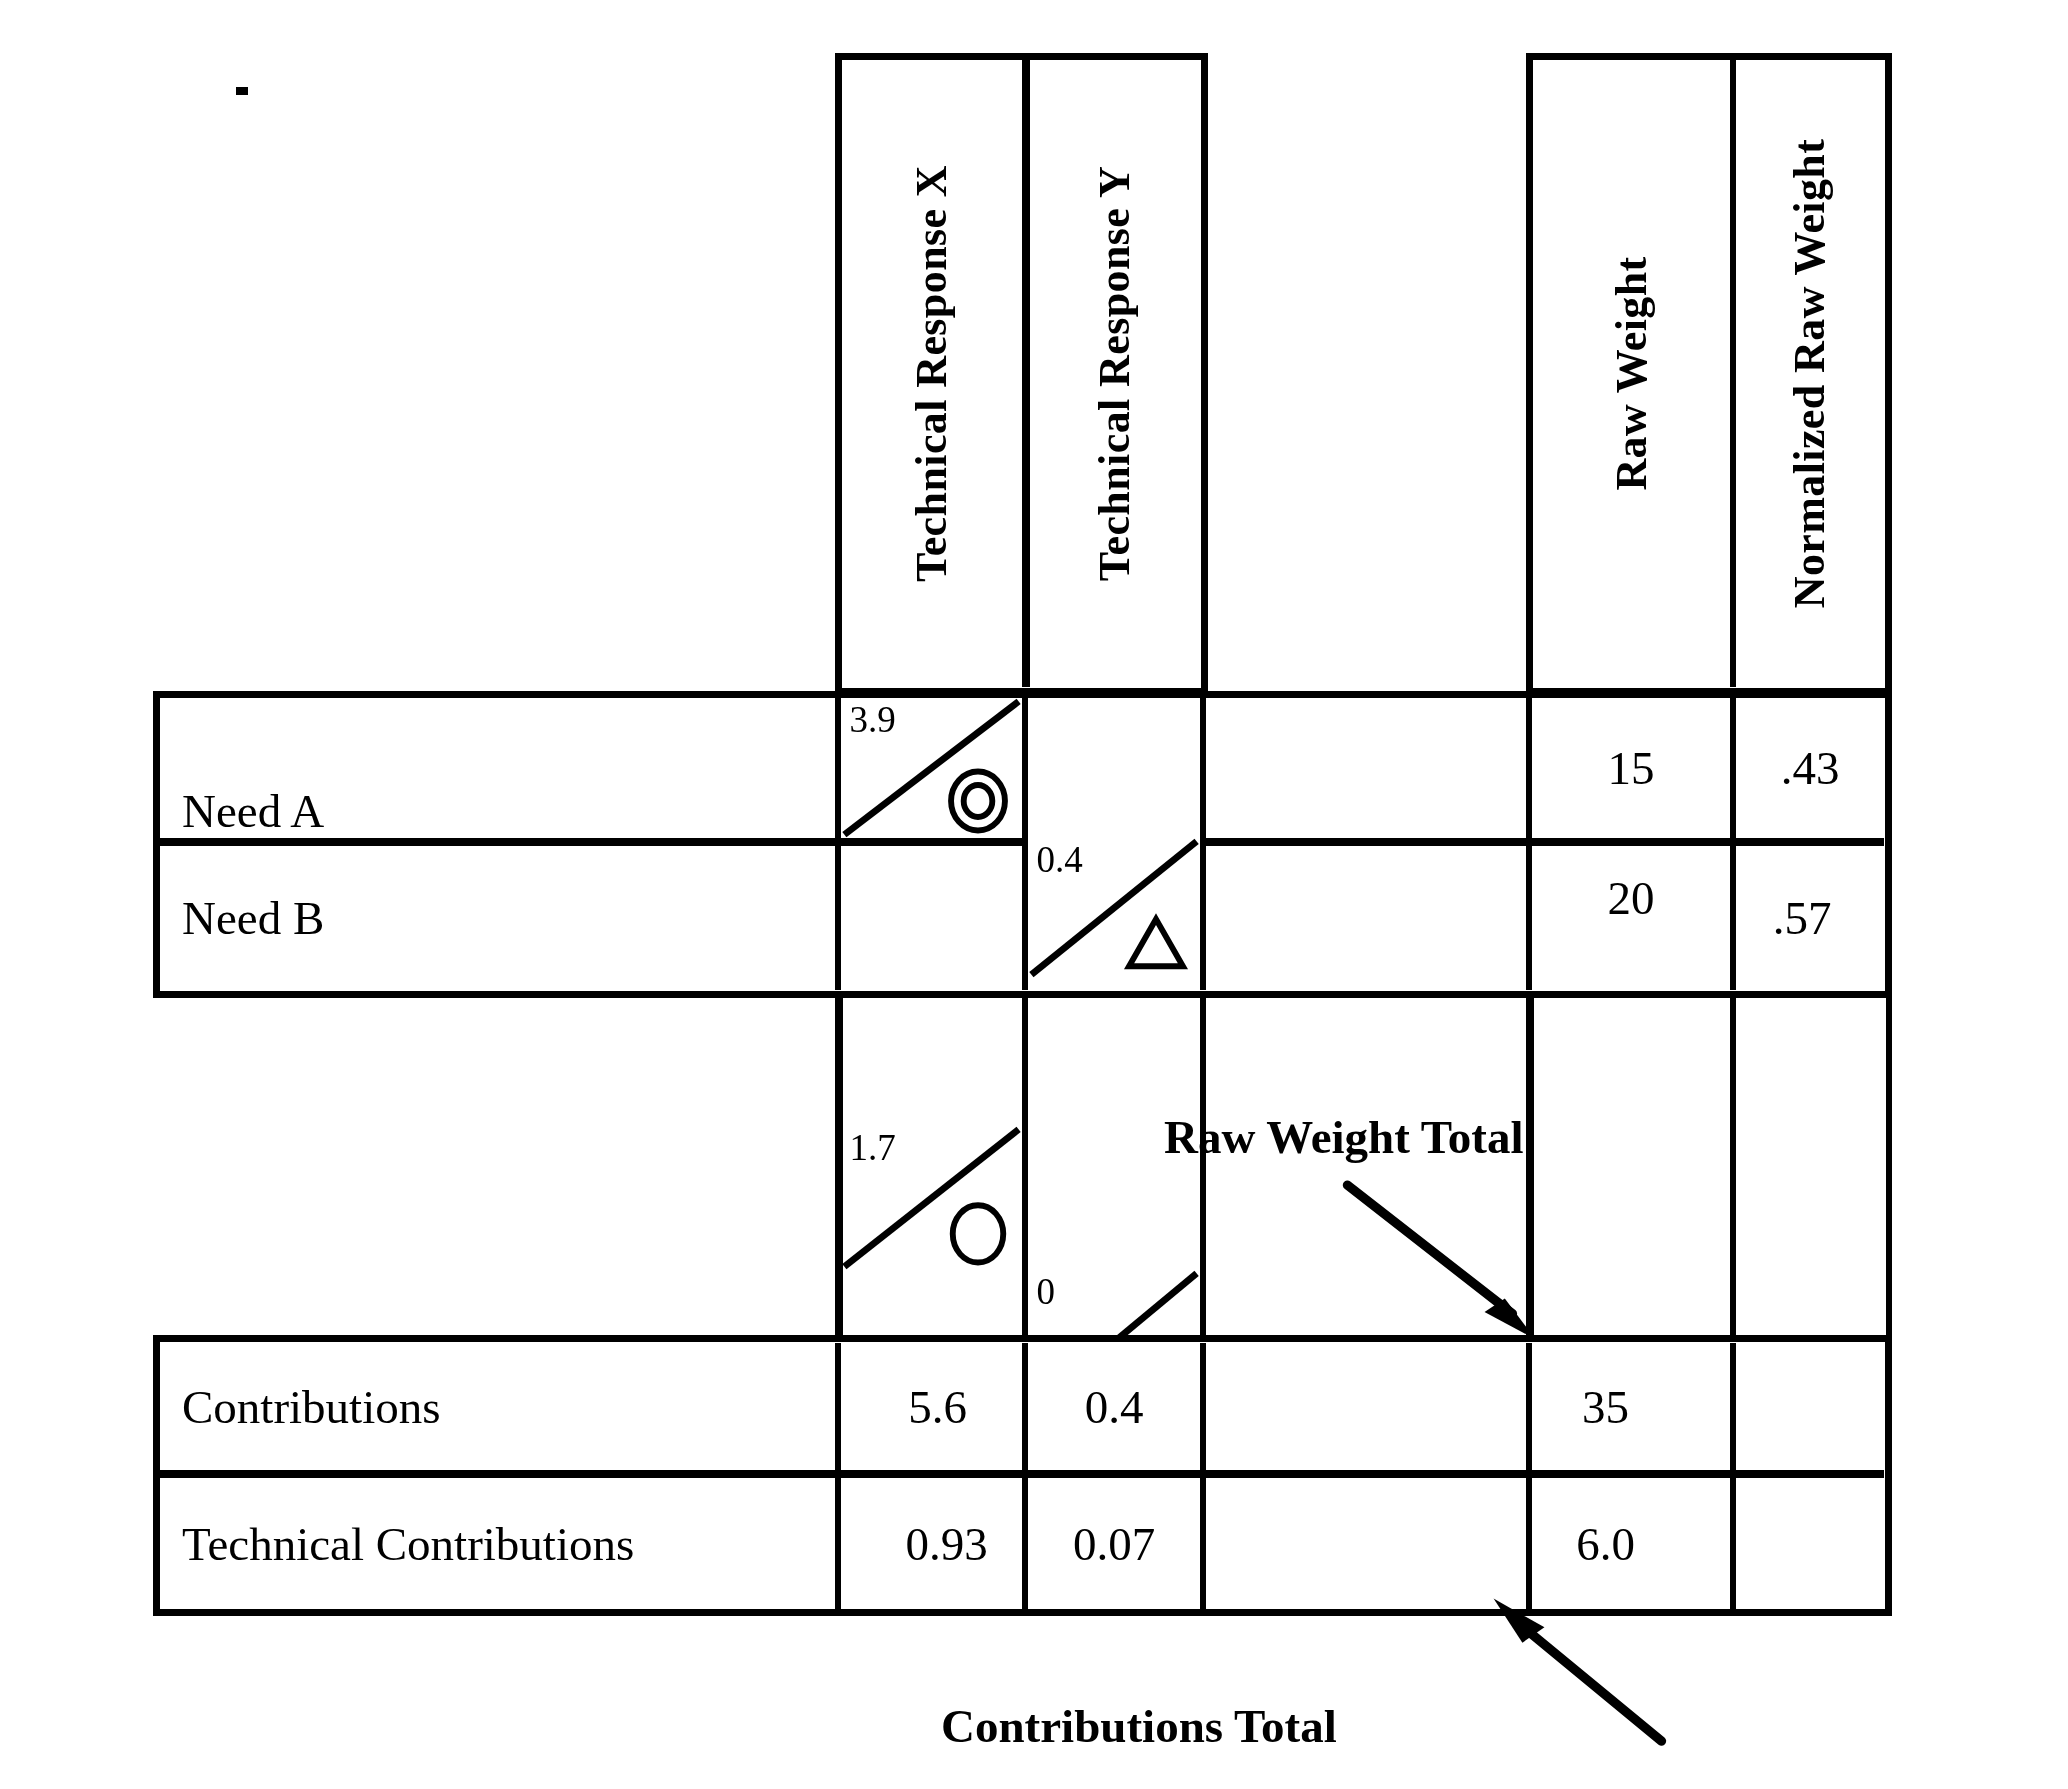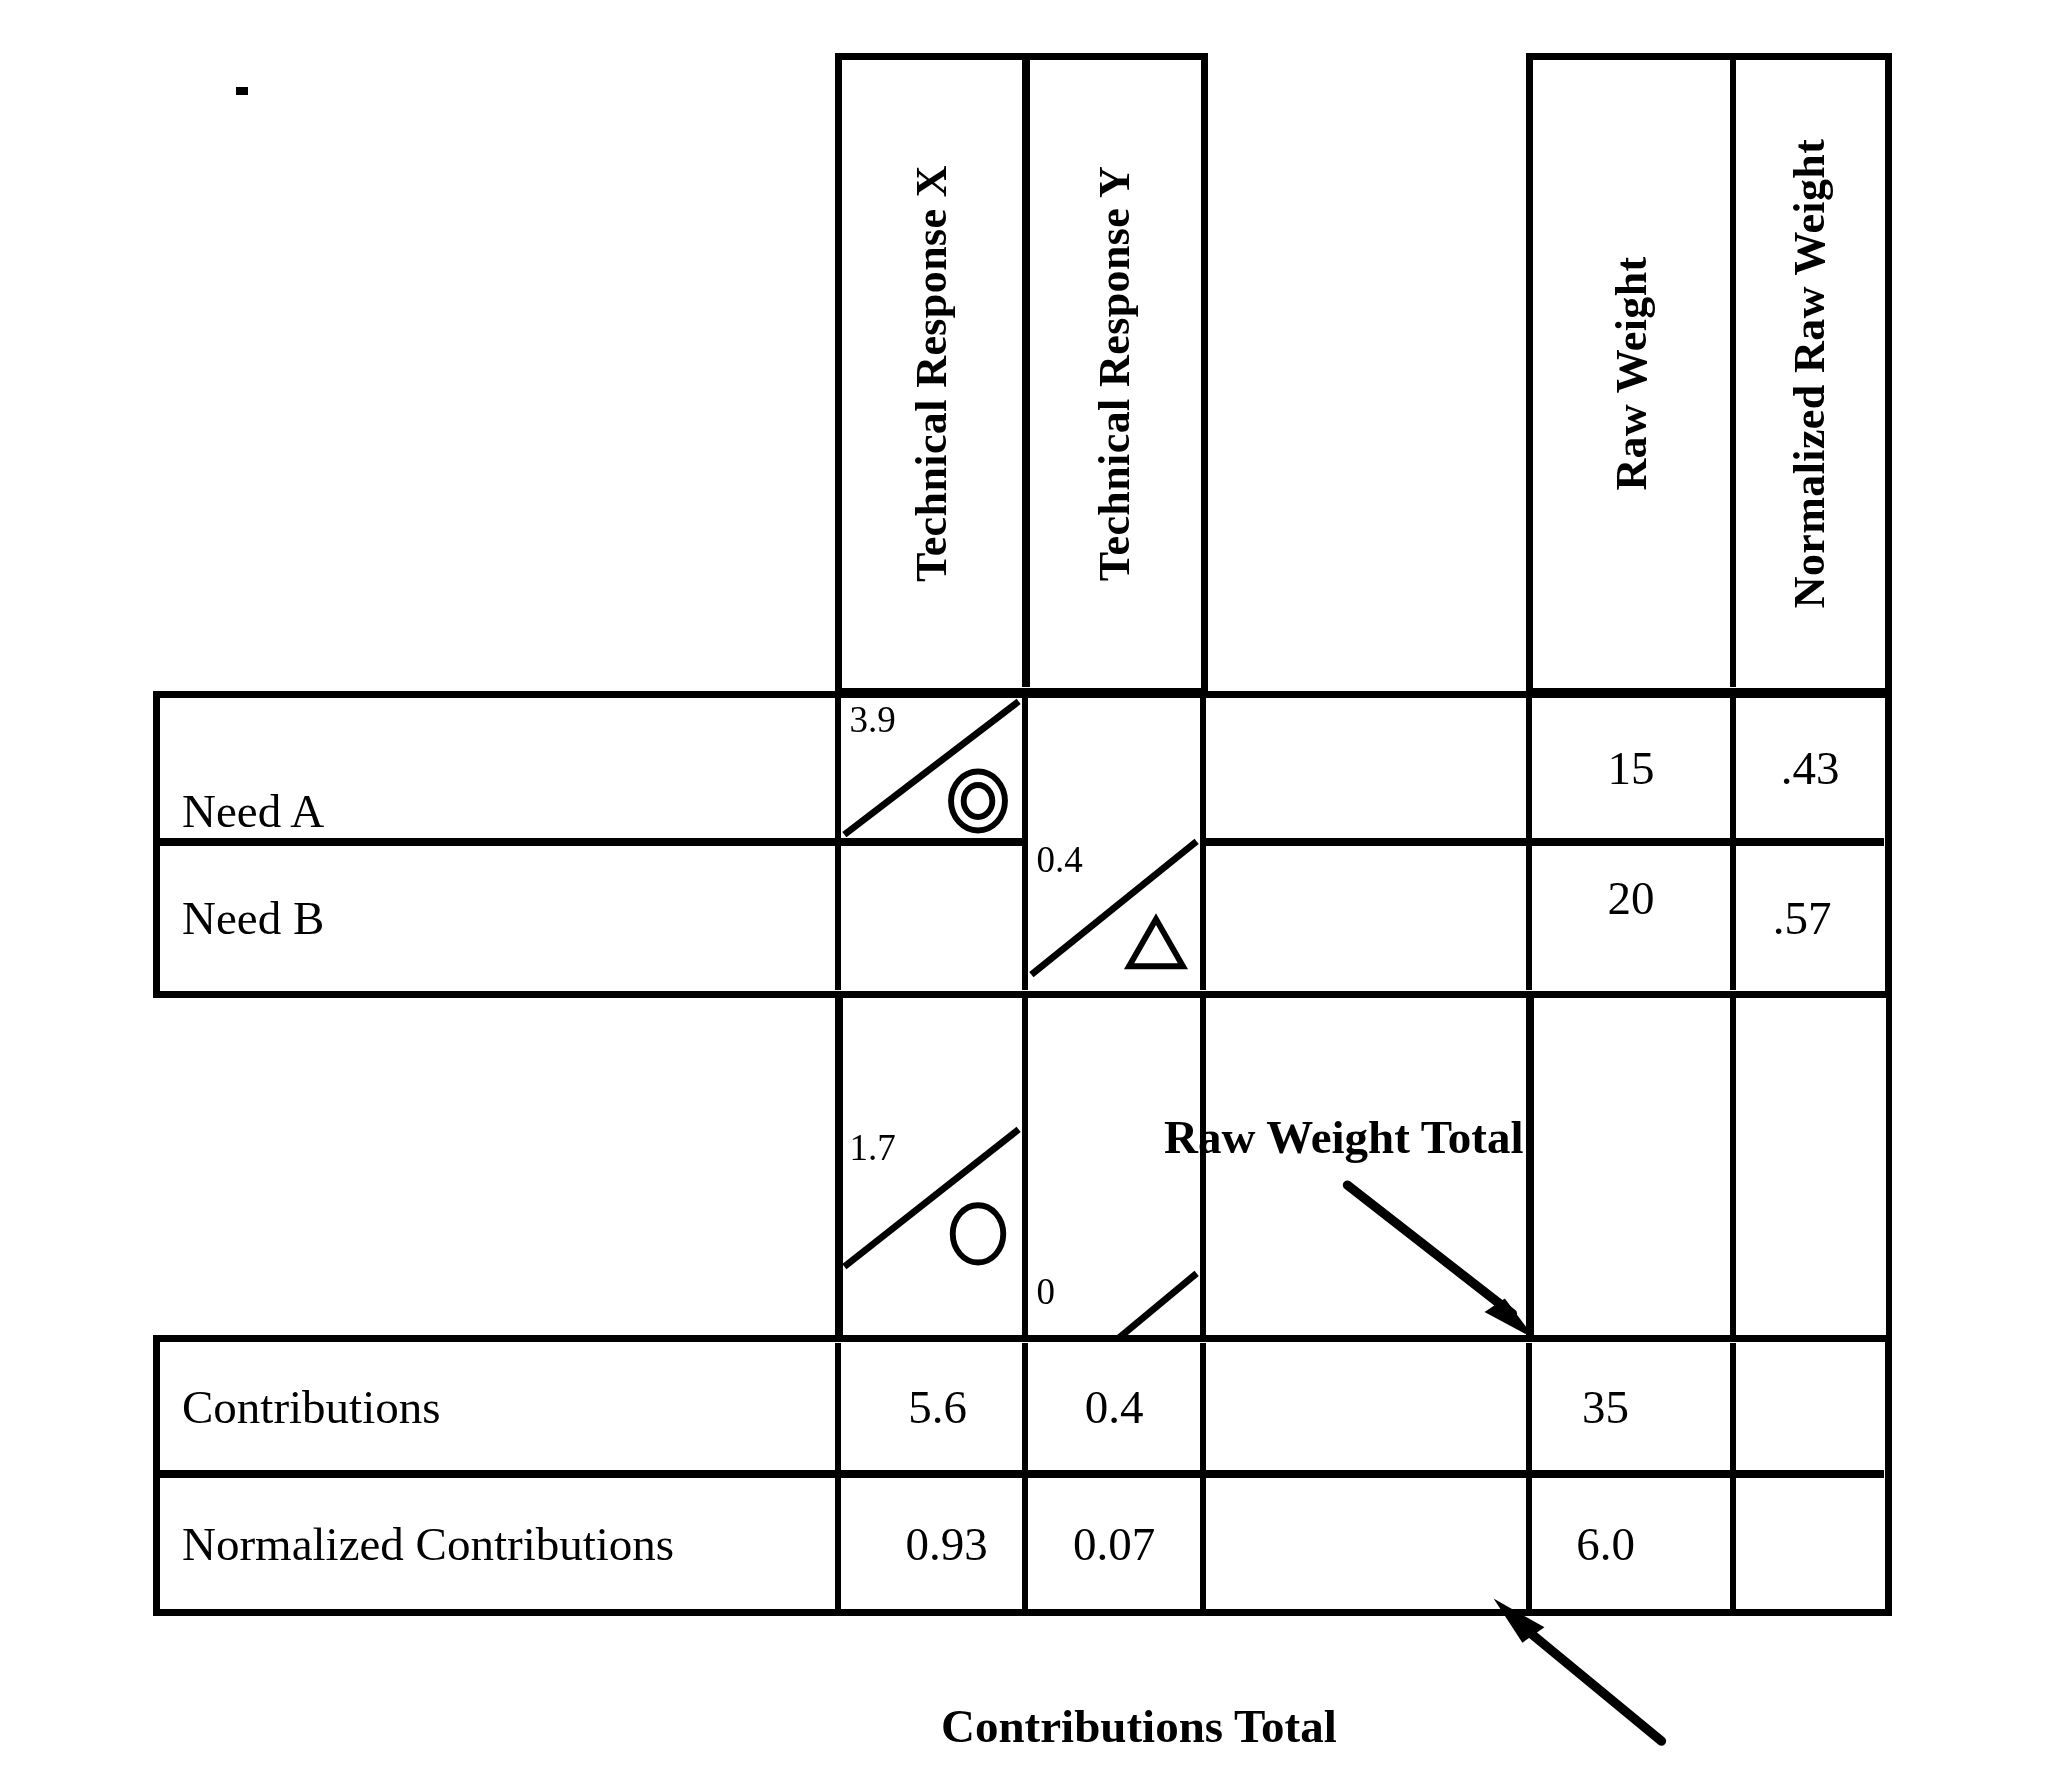--- a/index.html
+++ b/index.html
@@ -222,21 +222,21 @@
     <span>0.4</span>
   </div>
   <div class="abs numcell leftish" style="left:1532px;top:1343px;width:198px;height:128px;">
     <span>35</span>
   </div>
   <div class="abs numcell" style="left:1736px;top:1343px;width:148px;height:128px;">
     <span></span>
   </div>
 
   <div class="abs rowlabel" style="left:160px;top:1478px;width:675px;height:131px;">
-    <span>Normalized Contributions</span>
+    <span>Technical Contributions</span>
   </div>
   <div class="abs numcell" style="left:841px;top:1478px;width:181px;height:131px;margin-left:15px;">
     <span>0.93</span>
   </div>
   <div class="abs numcell" style="left:1028px;top:1478px;width:172px;height:131px;">
     <span>0.07</span>
   </div>
   <div class="abs numcell leftish" style="left:1532px;top:1478px;width:198px;height:131px;">
     <span>6.0</span>
   </div>

